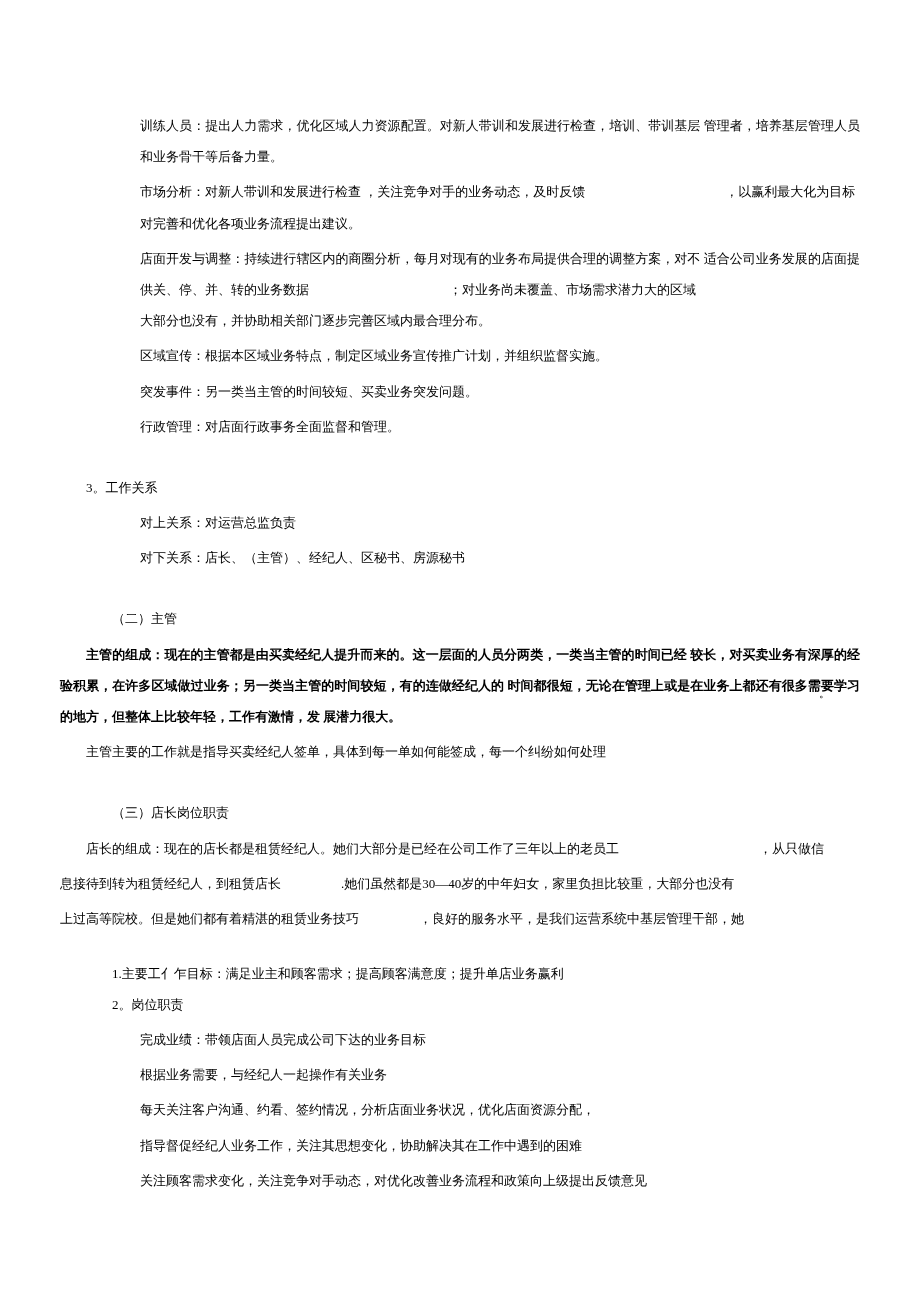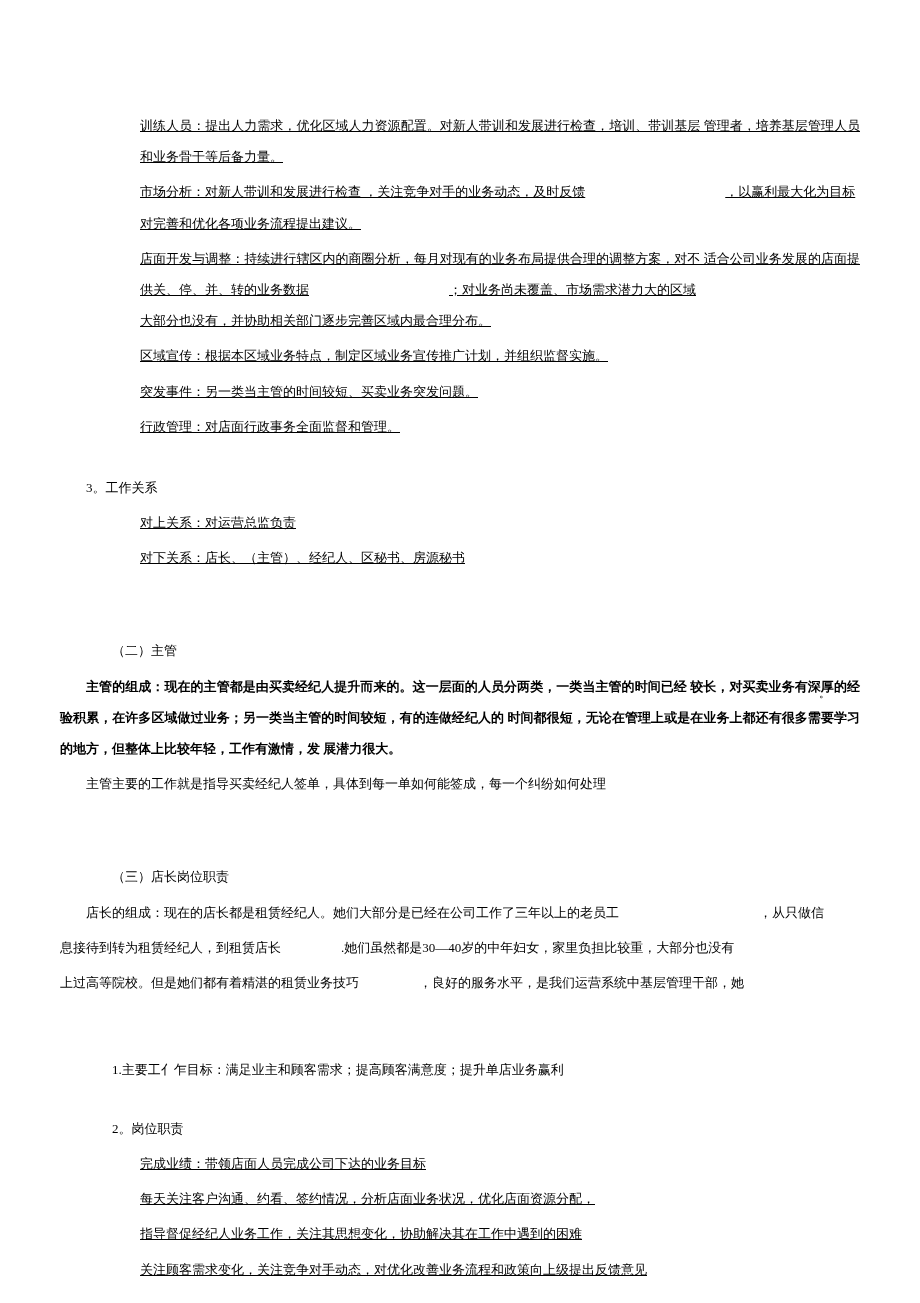--- a/index.html
+++ b/index.html
@@ -13,23 +13,23 @@
     width: 920px;
   }
   .page {
     padding: 110px 60px 60px 60px;
     position: relative;
   }
   .para {
     text-align: justify;
     text-justify: inter-ideograph;
   }
-  .indent-1 { padding-left: 80px; text-decoration: underline; }
+  .indent-1 { padding-left: 80px; }
   .indent-2 { padding-left: 26px; }
-  .indent-3 { padding-left: 52px; margin-top: 32px; }
+  .indent-3 { padding-left: 52px; }
   .block { margin-bottom: 4px; }
   .section-gap { height: 26px; }
   .spaced-words span.gap-md { display:inline-block; width: 60px; }
   .spaced-words span.gap-lg { display:inline-block; width: 140px; }
   .tight-line { line-height: 1.6; }
   .foot-dot {
     position: absolute;
     right: 90px;
     font-size: 11px;
     color: #000;
@@ -83,17 +83,18 @@
 <div class="para block spaced-words">
   <span>上过高等院校。但是她们都有着精湛的租赁业务技巧</span><span class="gap-md"></span><span>，良好的服务水平，是我们运营系统中基层管理干部，她</span>
 </div>
 
 <div class="section-gap"></div>
 
 <div class="indent-3 block tight-line">1.主要工亻乍目标：满足业主和顾客需求；提高顾客满意度；提升单店业务赢利</div>
 <div class="indent-3 block">2。岗位职责</div>
 
 <div class="indent-1 block">完成业绩：带领店面人员完成公司下达的业务目标</div>
+<div class="indent-1 block">根据业务需要，与经纪人一起操作有关业务</div>
 <div class="indent-1 block">每天关注客户沟通、约看、签约情况，分析店面业务状况，优化店面资源分配，</div>
 <div class="indent-1 block">指导督促经纪人业务工作，关注其思想变化，协助解决其在工作中遇到的困难</div>
 <div class="indent-1 block">关注顾客需求变化，关注竞争对手动态，对优化改善业务流程和政策向上级提出反馈意见</div>
 
 </div>
 
 </body></html>

